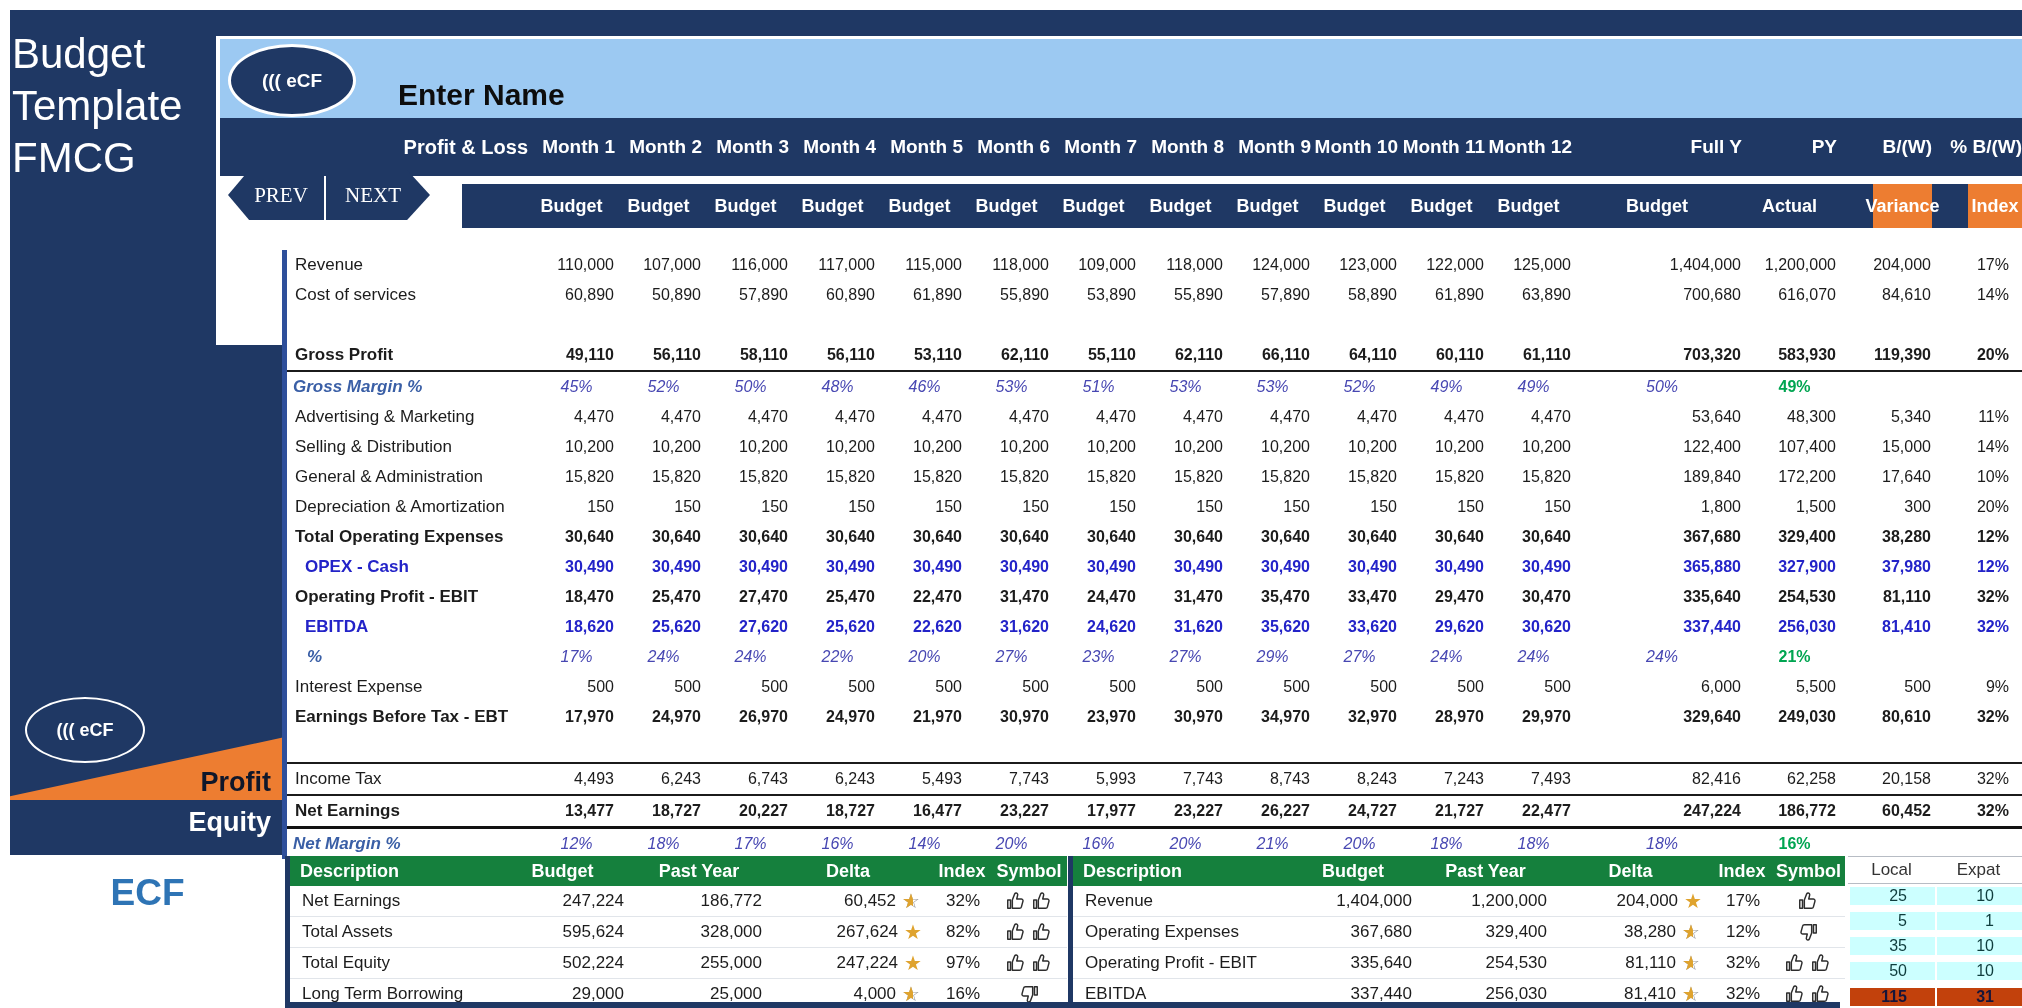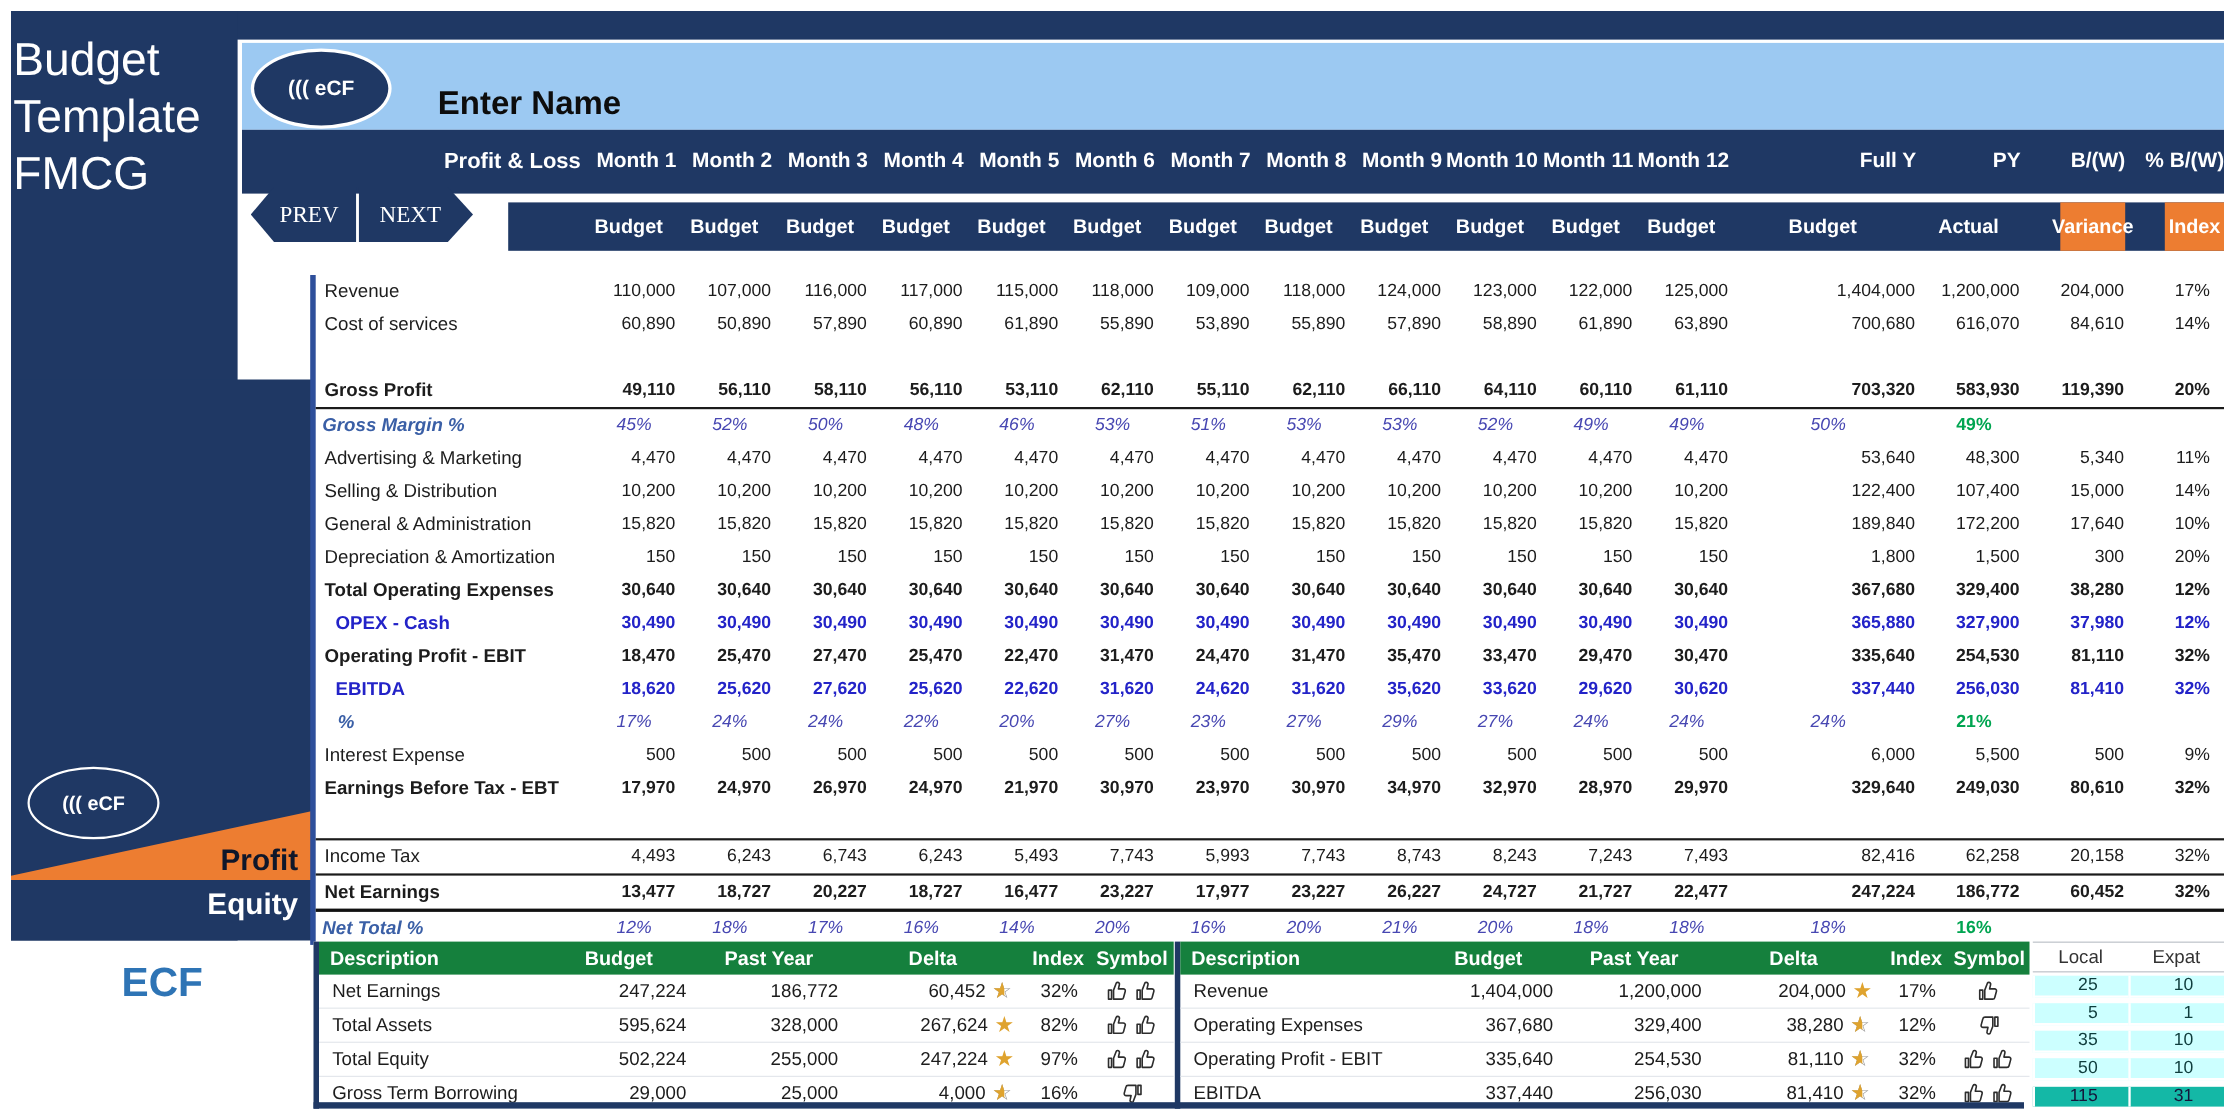--- a/index.html
+++ b/index.html
@@ -89,21 +89,21 @@
   .thumb.down{transform:rotate(180deg);}
 
   
   .staff{left:1848px;top:856px;width:174px;}
   .staff .row{display:grid;grid-template-columns:87px 87px;height:25px;align-items:center;}
   .staff .hrow{height:26px;border-top:1px solid #b7bcc4;border-bottom:1px solid #b7bcc4;}
   .staff .hrow .h{font-size:17px;color:#333;text-align:center;}
   .staff .cell{background:#CCFFFF;text-align:right;padding-right:28px;font-size:16px;
                color:#0f3d3d;border-bottom:2px solid #fff;border-left:2px solid #fff;}
   .staff .trow{height:26px;}
-  .staff .tcell{background:#14b8a6;font-weight:normal;color:#15153a;text-align:right;
+  .staff .tcell{background:#c2410c;font-weight:bold;color:#15153a;text-align:right;
                 padding-right:28px;font-size:16px;border-left:2px solid #fff;}
   .bottomstrip{left:285px;top:1002px;width:1555px;height:6px;background:#1F3864;}
 </style>
 </head>
 <body>
 
 <div class="abs topstrip"></div>
 
 <aside class="abs side-narrow">
   <div class="side-title">Budget Template FMCG</div>
@@ -528,21 +528,21 @@
       <div class="c">26,227</div>
       <div class="c">24,727</div>
       <div class="c">21,727</div>
       <div class="c">22,477</div>
       <div class="c">247,224</div>
       <div class="c">186,772</div>
       <div class="c">60,452</div>
       <div class="c idxcol">32%</div>
     </div>
     <div class="pl-row margin">
-      <div class="c lab">Net Total %</div>
+      <div class="c lab">Net Margin %</div>
       <div class="c">12%</div>
       <div class="c">18%</div>
       <div class="c">17%</div>
       <div class="c">16%</div>
       <div class="c">14%</div>
       <div class="c">20%</div>
       <div class="c">16%</div>
       <div class="c">20%</div>
       <div class="c">21%</div>
       <div class="c">20%</div>
@@ -615,21 +615,21 @@
       <div class="sym">
         <svg class="thumb up" viewBox="0 0 24 24">
           <path d="M3 11h3v9H3v-9zm5 9h7.8c1 0 1.9-.6 2.1-1.6l1.7-6.3c.3-1.2-.7-2.3-1.9-2.3h-4.9l1-4.3c.3-1.1-.6-2.2-1.7-2.2-.6 0-1.2.3-1.5.9L8 11v9z" fill="none" stroke="#2d2d2d" stroke-width="1.6" stroke-linejoin="round"></path>
         </svg>
         <svg class="thumb up" viewBox="0 0 24 24">
           <path d="M3 11h3v9H3v-9zm5 9h7.8c1 0 1.9-.6 2.1-1.6l1.7-6.3c.3-1.2-.7-2.3-1.9-2.3h-4.9l1-4.3c.3-1.1-.6-2.2-1.7-2.2-.6 0-1.2.3-1.5.9L8 11v9z" fill="none" stroke="#2d2d2d" stroke-width="1.6" stroke-linejoin="round"></path>
         </svg>
       </div>
     </div>
     <div class="sum-row grid6">
-      <div class="d left">Gross Term Borrowing</div>
+      <div class="d left">Long Term Borrowing</div>
       <div class="d">29,000</div>
       <div class="d">25,000</div>
       <div class="d"><span class="delta-wrap">
           <span>4,000</span>
           <span class="star-half">
             <span class="base">☆</span>
             <span class="fill">★</span>
           </span>
         </span></div>
       <div class="d idx">16%</div>

